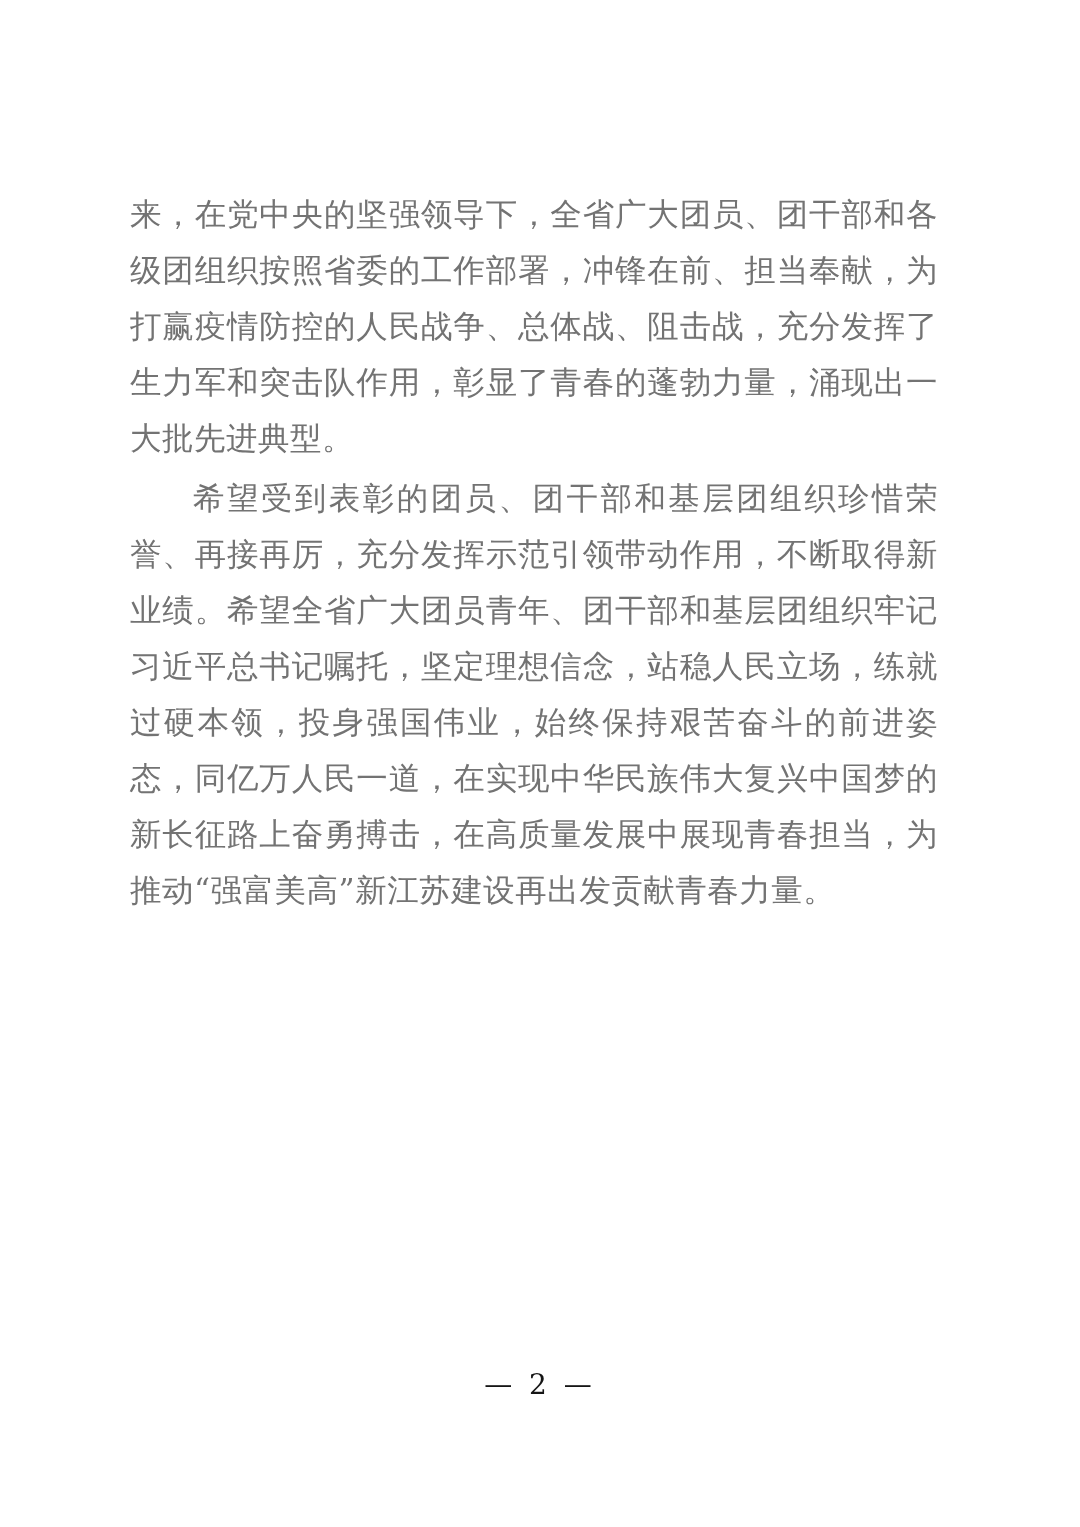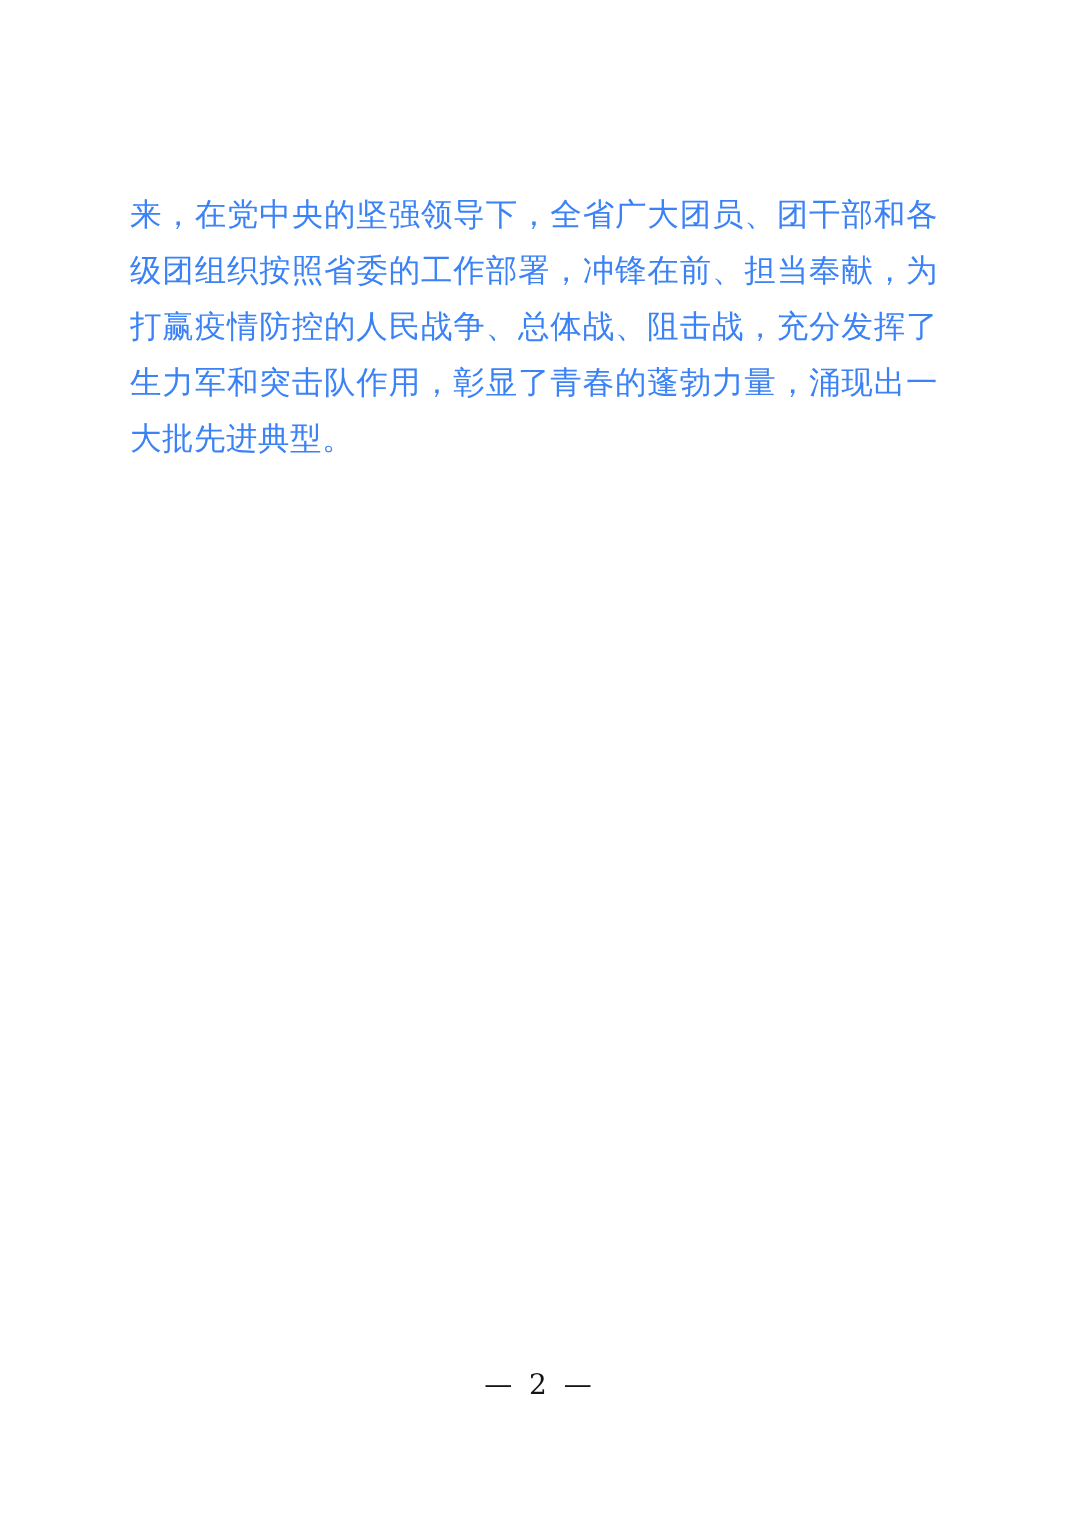--- a/index.html
+++ b/index.html
@@ -30,21 +30,21 @@
     width: 820px;
   }
   .para {
     font-size: 31.5px;
     line-height: 56px;
     text-align: justify;
     text-justify: inter-ideograph;
     letter-spacing: 0.5px;
     margin: 0 12px 4px 0;
     text-indent: 0;
-    color: #3b82f6;
+    color: #737373;
   }
   .para.indent {
     text-indent: 63px;
   }
   .footer {
     position: absolute;
     left: 0;
     top: 1368px;
     width: 1080px;
     text-align: center;
@@ -55,17 +55,18 @@
     color: #151515;
     font-family: "DejaVu Serif", "Liberation Serif", serif;
   }
 </style>
 </head>
 <body>
 
 <div class="page">
   <div class="doc-body">
     <p class="para">来，在党中央的坚强领导下，全省广大团员、团干部和各级团组织按照省委的工作部署，冲锋在前、担当奉献，为打赢疫情防控的人民战争、总体战、阻击战，充分发挥了生力军和突击队作用，彰显了青春的蓬勃力量，涌现出一大批先进典型。</p>
+    <p class="para indent">希望受到表彰的团员、团干部和基层团组织珍惜荣誉、再接再厉，充分发挥示范引领带动作用，不断取得新业绩。希望全省广大团员青年、团干部和基层团组织牢记习近平总书记嘱托，坚定理想信念，站稳人民立场，练就过硬本领，投身强国伟业，始终保持艰苦奋斗的前进姿态，同亿万人民一道，在实现中华民族伟大复兴中国梦的新长征路上奋勇搏击，在高质量发展中展现青春担当，为推动“强富美高”新江苏建设再出发贡献青春力量。</p>
   </div>
   <div class="footer">
     <span class="page-number">— 2 —</span>
   </div>
 </div>
 
 </body></html>

